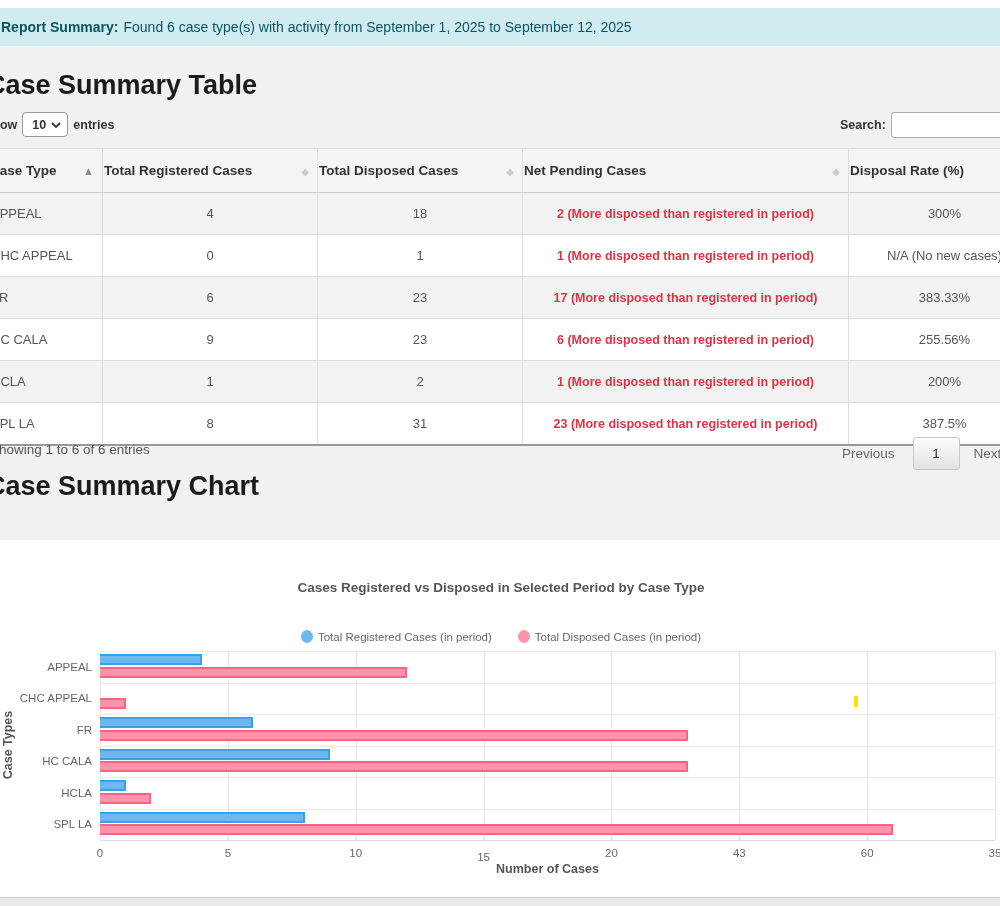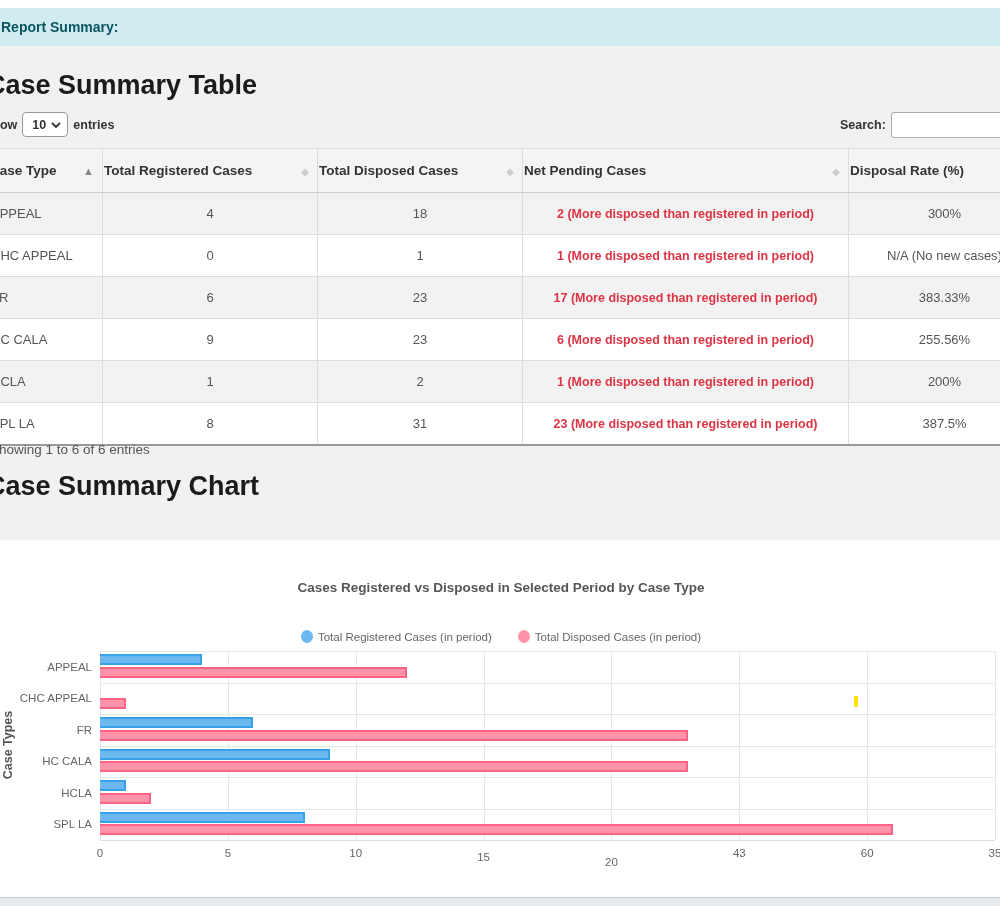--- a/index.html
+++ b/index.html
@@ -74,20 +74,21 @@
   .bottom-strip{position:absolute;top:897px;left:0;width:1062px;height:9px;
                 background:#e8ebed;border-top:1px solid #c9cdd0;}
 </style>
 </head>
 <body>
 
 <div class="page">
 
   <div class="banner">
     <b>Report Summary:</b>
+    <span>Found 6 case type(s) with activity from September 1, 2025 to September 12, 2025</span>
   </div>
 
   <div class="gray-zone"></div>
 
   <h2 class="h-table">Case Summary Table</h2>
 
   <div class="show-entries">
     <span>Show</span>
     <span class="select-box">
       <span>10</span>
@@ -160,20 +161,25 @@
         <td class="left">SPL LA</td>
         <td>8</td>
         <td>31</td>
         <td class="red">23 (More disposed than registered in period)</td>
         <td>387.5%</td>
       </tr>
     </tbody>
   </table>
 
   <div class="info">Showing 1 to 6 of 6 entries</div>
+  <div class="pager">
+    <span class="pg-prev">Previous</span>
+    <span class="pg-num">1</span>
+    <span class="pg-next">Next</span>
+  </div>
 
   <h2 class="h-chart">Case Summary Chart</h2>
 
   <div class="chart-card">
     <div class="chart-title">Cases Registered vs Disposed in Selected Period by Case Type</div>
     <div class="legend">
       <span class="legend-item">
         <span class="dot" style="background: rgb(108, 184, 239);"></span>
         <span>Total Registered Cases (in period)</span>
       </span>
@@ -203,26 +209,27 @@
         <div class="bar" style="top: 47px; width: 25.5714px; background: rgb(255, 147, 169); border-color: rgb(255, 99, 132);"></div>
         <div class="bar" style="top: 66px; width: 153.429px; background: rgb(108, 184, 239); border-color: rgb(54, 162, 235);"></div>
         <div class="bar" style="top: 78.5px; width: 588.143px; background: rgb(255, 147, 169); border-color: rgb(255, 99, 132);"></div>
         <div class="bar" style="top: 97.5px; width: 230.143px; background: rgb(108, 184, 239); border-color: rgb(54, 162, 235);"></div>
         <div class="bar" style="top: 110px; width: 588.143px; background: rgb(255, 147, 169); border-color: rgb(255, 99, 132);"></div>
         <div class="bar" style="top: 129px; width: 25.5714px; background: rgb(108, 184, 239); border-color: rgb(54, 162, 235);"></div>
         <div class="bar" style="top: 141.5px; width: 51.1429px; background: rgb(255, 147, 169); border-color: rgb(255, 99, 132);"></div>
         <div class="bar" style="top: 160.5px; width: 204.571px; background: rgb(108, 184, 239); border-color: rgb(54, 162, 235);"></div>
         <div class="bar" style="top: 173px; width: 792.714px; background: rgb(255, 147, 169); border-color: rgb(255, 99, 132);"></div>
       </div>
+    <div class="xlabel">Number of Cases</div>
     <div class="yellow"></div>
   <div class="xtick" style="left: 102px; top: 307px;">0</div>
       <div class="xtick" style="left: 229.857px; top: 307px;">5</div>
       <div class="xtick" style="left: 357.714px; top: 307px;">10</div>
       <div class="xtick" style="left: 485.571px; top: 311px;">15</div>
-      <div class="xtick" style="left: 613.429px; top: 307px; margin-top: 9px;">20</div>
+      <div class="xtick" style="left: 613.429px; top: 307px;">20</div>
       <div class="xtick" style="left: 741.286px; top: 307px;">43</div>
       <div class="xtick" style="left: 869.143px; top: 307px;">60</div>
       <div class="xtick" style="left: 997px; top: 307px;">35</div>
       <div class="ycat" style="top: 119.75px;">APPEAL</div>
       <div class="ycat" style="top: 151.25px;">CHC APPEAL</div>
       <div class="ycat" style="top: 182.75px;">FR</div>
       <div class="ycat" style="top: 214.25px;">HC CALA</div>
       <div class="ycat" style="top: 245.75px;">HCLA</div>
       <div class="ycat" style="top: 277.25px;">SPL LA</div>
     </div>

